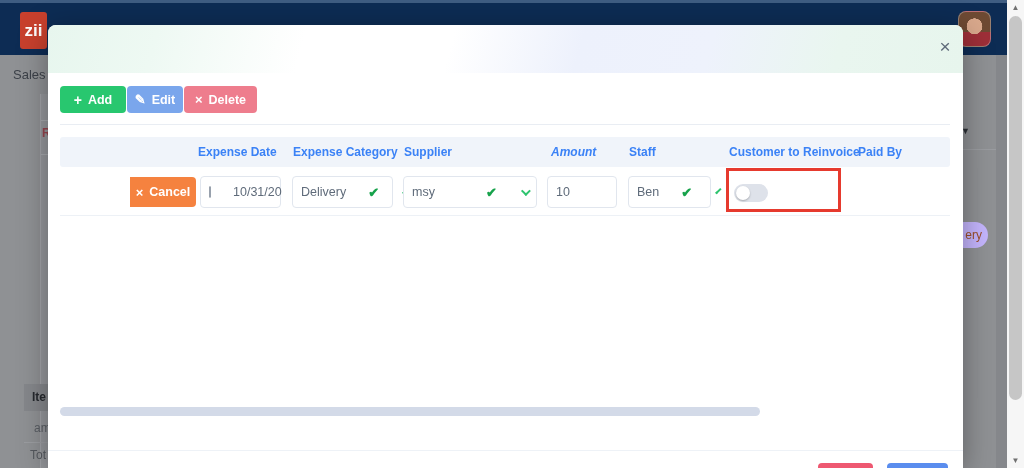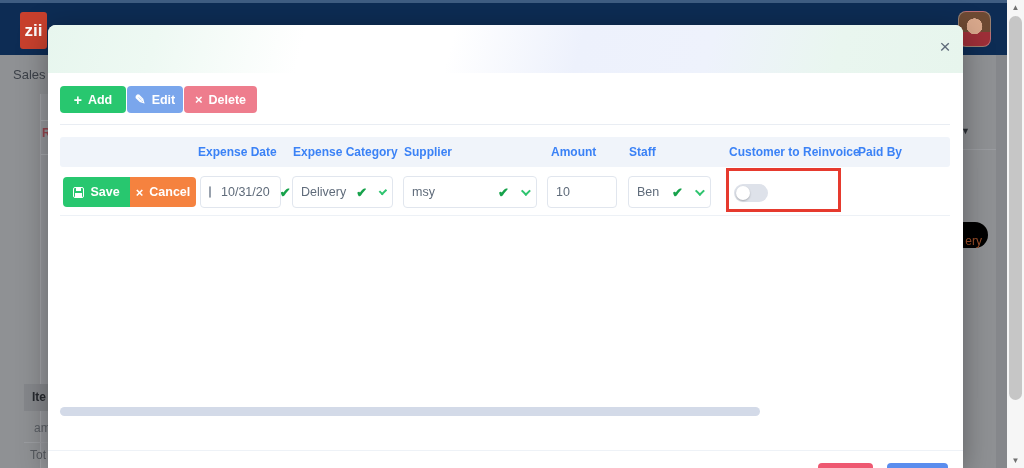--- a/index.html
+++ b/index.html
@@ -28,22 +28,22 @@
   .bg-sales { left:13px; top:67px; font-size:13px; color:#3c4149; font-weight:500; }
   .bg-card-strip { left:40px; top:94px; width:8px; height:374px; background:#95979b; border-left:1px solid #a1a3a7; }
   .bg-line-a { left:41px; top:120px; width:7px; height:1px; background:#a6a8ac; }
   .bg-line-b { left:41px; top:154px; width:7px; height:1px; background:#a6a8ac; }
   .bg-r { left:42px; top:126px; font-size:12px; font-weight:bold; color:#97454e; }
   .bg-band { left:24px; top:384px; width:24px; height:27px; background:#85878b; }
   .bg-ite { left:32px; top:390px; font-size:12px; font-weight:bold; color:#26292e; }
   .bg-am { left:34px; top:421px; font-size:12px; color:#595d63; }
   .bg-hr { left:24px; top:442px; width:24px; height:1px; background:#9b9da1; }
   .bg-tot { left:30px; top:448px; font-size:12px; color:#54585e; }
-  .bg-pill { left:951px; top:222px; width:37px; height:26px; border-radius:13px; background:#000000;
-             color:#9c4f2a; font-size:12px; display:flex; align-items:flex-end; justify-content:flex-end; padding-right:6px; }
+  .bg-pill { left:951px; top:222px; width:37px; height:26px; border-radius:13px; background:#c4b5fd;
+             color:#9c4f2a; font-size:12px; display:flex; align-items:center; justify-content:flex-end; padding-right:6px; }
   .bg-caret { left:961px; top:126px; font-size:9px; color:#2b2f35; font-weight:bold; }
   .bg-hline { left:963px; top:149px; width:40px; height:1px; background:#9a9ca0; }
   .bg-vline { left:977px; top:168px; width:1px; height:230px; background:#8d8f93; }
   .bg-edgestrip { left:996px; top:55px; width:11px; height:413px; background:#85878b; }
 
   
   .modal { left:48px; top:25px; width:915px; height:443px; background:#ffffff; z-index:5;
            border-radius:8px 8px 0 0; box-shadow:0 6px 30px rgba(0,0,0,.35); overflow:hidden; }
   .modal-header { left:0; top:0; width:915px; height:48px;
       background:linear-gradient(105deg,#e7f6ee 0%,#eef9f3 12%,#ffffff 28%,#ffffff 44%,#edf1fc 58%,#eef2fc 72%,#e9f6ef 86%,#e7f5ed 100%); }
@@ -55,29 +55,29 @@
   .btn { display:flex; align-items:center; justify-content:center; gap:6px; color:#fff;
          font-size:12.5px; font-weight:bold; border-radius:4px; cursor:pointer; }
   .btn-add    { left:12px;  top:61px; width:66px; height:27px; background:#28c76f; }
   .btn-edit   { left:79px;  top:61px; width:56px; height:27px; background:#7aa6ec; }
   .btn-delete { left:136px; top:61px; width:73px; height:27px; background:#ee7d8d; }
   .toolbar-divider { left:12px; top:99px; width:890px; height:1px; background:#e9edf3; }
 
   
   .thead { left:12px; top:112px; width:890px; height:30px; background:#f0f4fa; border-radius:3px; }
   .th { top:120px; font-size:12px; font-weight:bold; color:#3b82f6; white-space:nowrap; }
-  .th0 { left:150px; } .th1 { left:245px; } .th2 { left:356px; } .th3 { left:503px; }
+  .th0 { left:150px; } .th1 { left:245px; } .th2 { left:356px; } .th3 { left:503px;font-style:italic; }
   .th4 { left:581px; } .th5 { left:681px; } .th6 { left:810px; }
 
   
   .row-border { left:12px; top:190px; width:890px; height:1px; background:#edf1f6; }
   .btn-save   { left:15px; top:152px; width:67px; height:30px; background:#28c76f; border-radius:4px 0 0 4px; }
   .btn-cancel { left:82px; top:152px; width:66px; height:30px; background:#f5823f; border-radius:0 4px 4px 0; }
   .cellbox { top:151px; height:32px; background:#fff; border:1px solid #e1e6ee; border-radius:4px;
-             display:flex; align-items:center; padding:0 8px; gap:10px; font-size:12.5px; color:#5f6b7a; }
+             display:flex; align-items:center; padding:0 8px; gap:22px; font-size:12.5px; color:#5f6b7a; }
   .box-date     { left:152px; width:81px; }
   .box-category { left:244px; width:101px; }
   .box-supplier { left:355px; width:134px; }
   .box-amount   { left:499px; width:70px; }
   .box-staff    { left:580px; width:83px; }
   .box-paidby   { left:807px; width:93px; }
   .grow { flex:1 1 auto; }
   .check { color:#17a24b; font-weight:bold; font-size:13px; }
   .chev { width:7px; height:7px; border-right:2px solid #2fc46f; border-bottom:2px solid #2fc46f;
           transform:rotate(45deg) translateY(-2px); margin-left:2px; }
@@ -159,24 +159,20 @@
 
     <div class="abs thead"></div>
     <div class="abs th th0">Expense Date</div>
     <div class="abs th th1">Expense Category</div>
     <div class="abs th th2">Supplier</div>
     <div class="abs th th3">Amount</div>
     <div class="abs th th4">Staff</div>
     <div class="abs th th5">Customer to Reinvoice</div>
     <div class="abs th th6">Paid By</div>
 
-    <div class="abs btn btn-save">
-      <span class="floppy"></span>
-      <span>Save</span>
-    </div>
     <div class="abs btn btn-cancel">
       <span class="x-glyph">×</span>
       <span>Cancel</span>
     </div>
 
     <div class="abs cellbox box-date">
       <span class="cal-icon"></span>
       <span class="grow">10/31/20</span>
       <span class="check">✔</span>
     </div>

